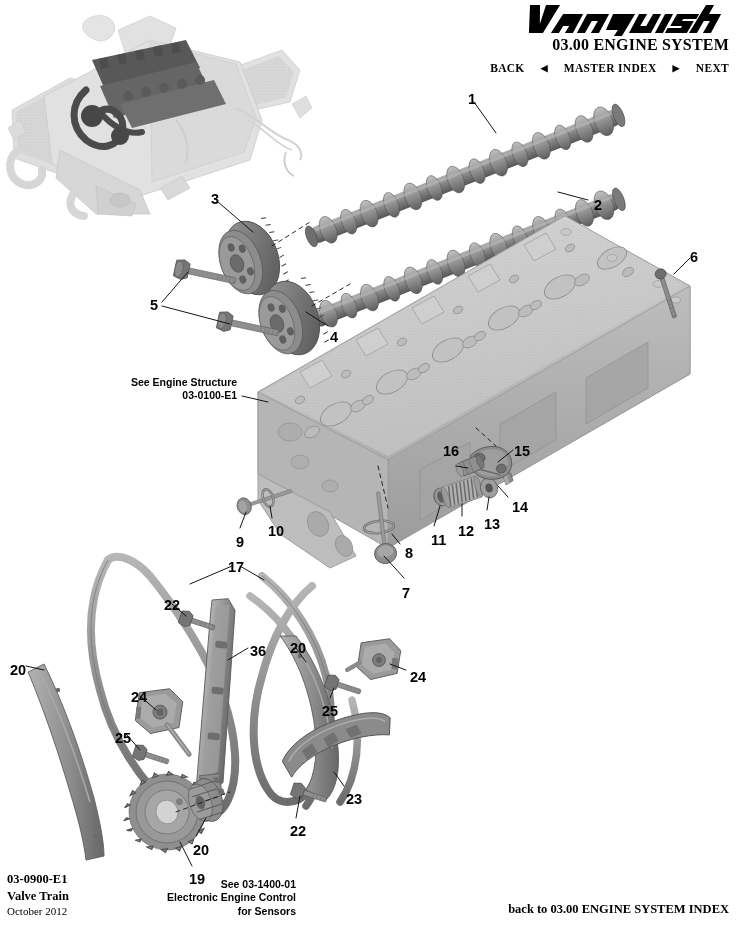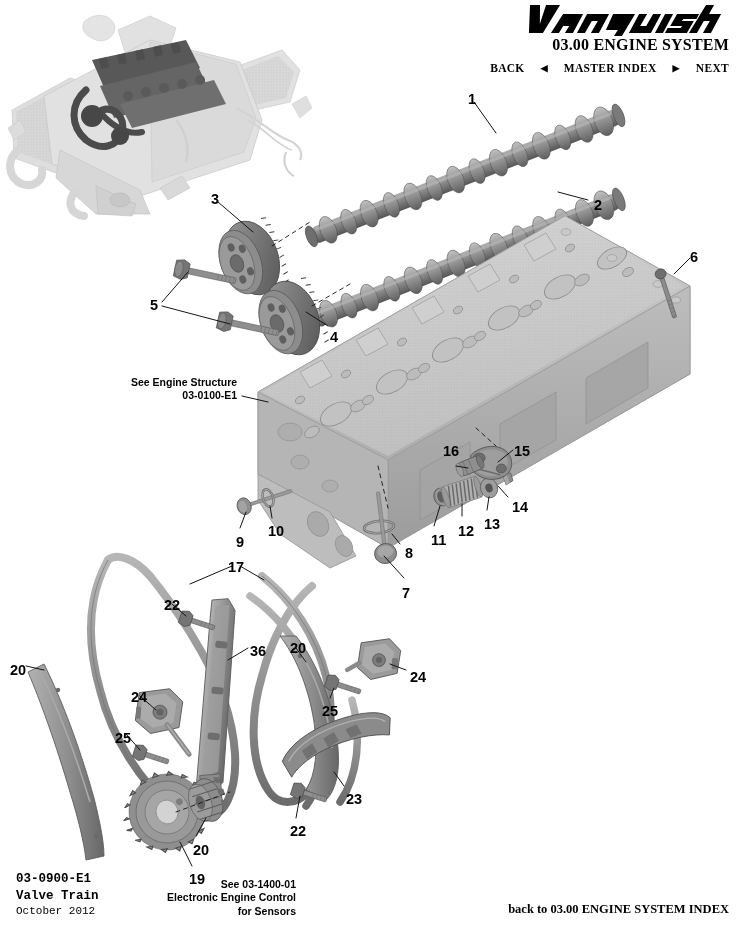--- a/index.html
+++ b/index.html
@@ -24,22 +24,22 @@
     position:absolute;right:8px;top:62px;
     font-family:"Liberation Serif",serif;font-weight:bold;
     font-size:11.5px;letter-spacing:.3px;white-space:nowrap;
     display:flex;align-items:center;gap:16px;
   }
   .navbar .nav-link{cursor:pointer;}
   .navbar .arw{font-size:9px;line-height:1;}
 
   
   .footer-left{
-    position:absolute;left:16px;bottom:6px;
-    font-family:Liberation Mono, monospace;line-height:1.32;
+    position:absolute;left:7px;bottom:6px;
+    font-family:Liberation Serif, serif;line-height:1.32;
   }
   .footer-left .f1{font-weight:bold;font-size:12.5px;}
   .footer-left .f2{font-weight:bold;font-size:12.5px;}
   .footer-left .f3{font-size:11px;}
   .footer-right{
     position:absolute;right:8px;bottom:8px;
     font-family:"Liberation Serif",serif;font-weight:bold;font-size:12.5px;
     cursor:pointer;white-space:nowrap;
   }
 

